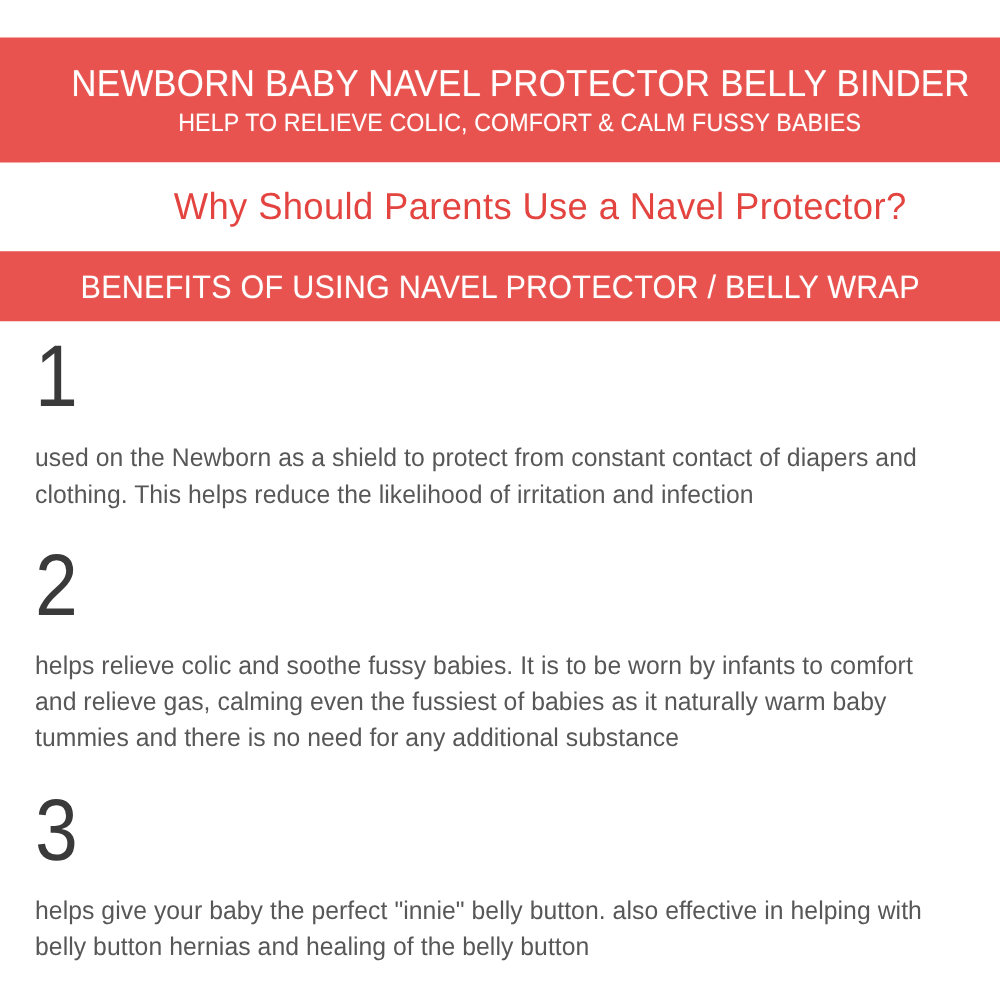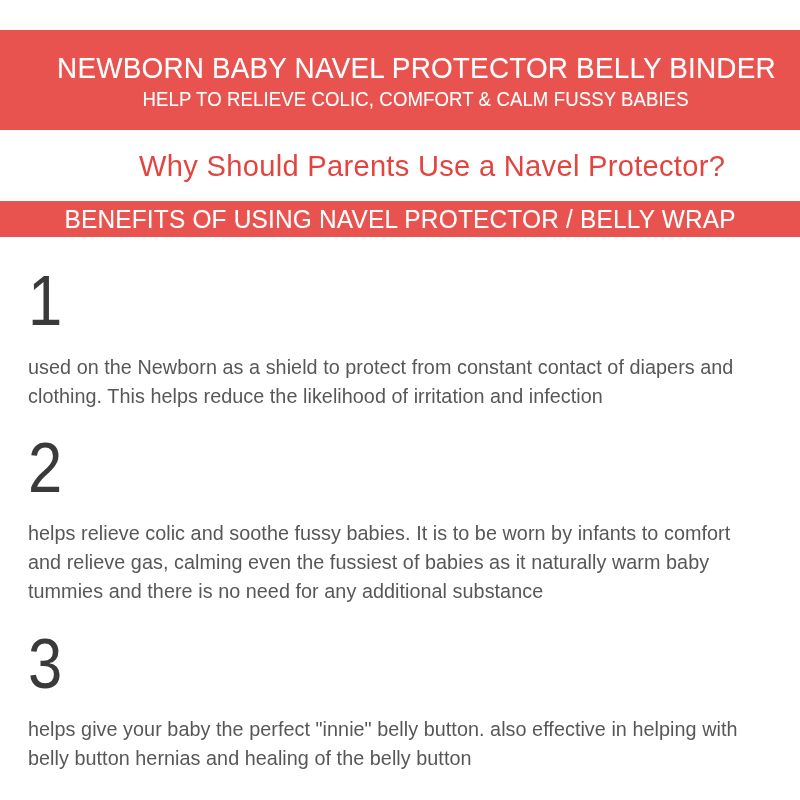--- a/index.html
+++ b/index.html
@@ -90,21 +90,21 @@
     transform: scaleX(0.97);
     transform-origin: center center;
   }
 
   
   .benefits-band {
     position: absolute;
     left: 0;
     top: 201px;
     width: 800px;
-    height: 36px;
+    height: 56px;
     background: #e8534f;
     display: flex;
     align-items: center;
     justify-content: center;
   }
 
   .benefits-text {
     color: #ffffff;
     font-family: "Liberation Sans Narrow", "Liberation Sans", sans-serif;
     font-size: 26px;

